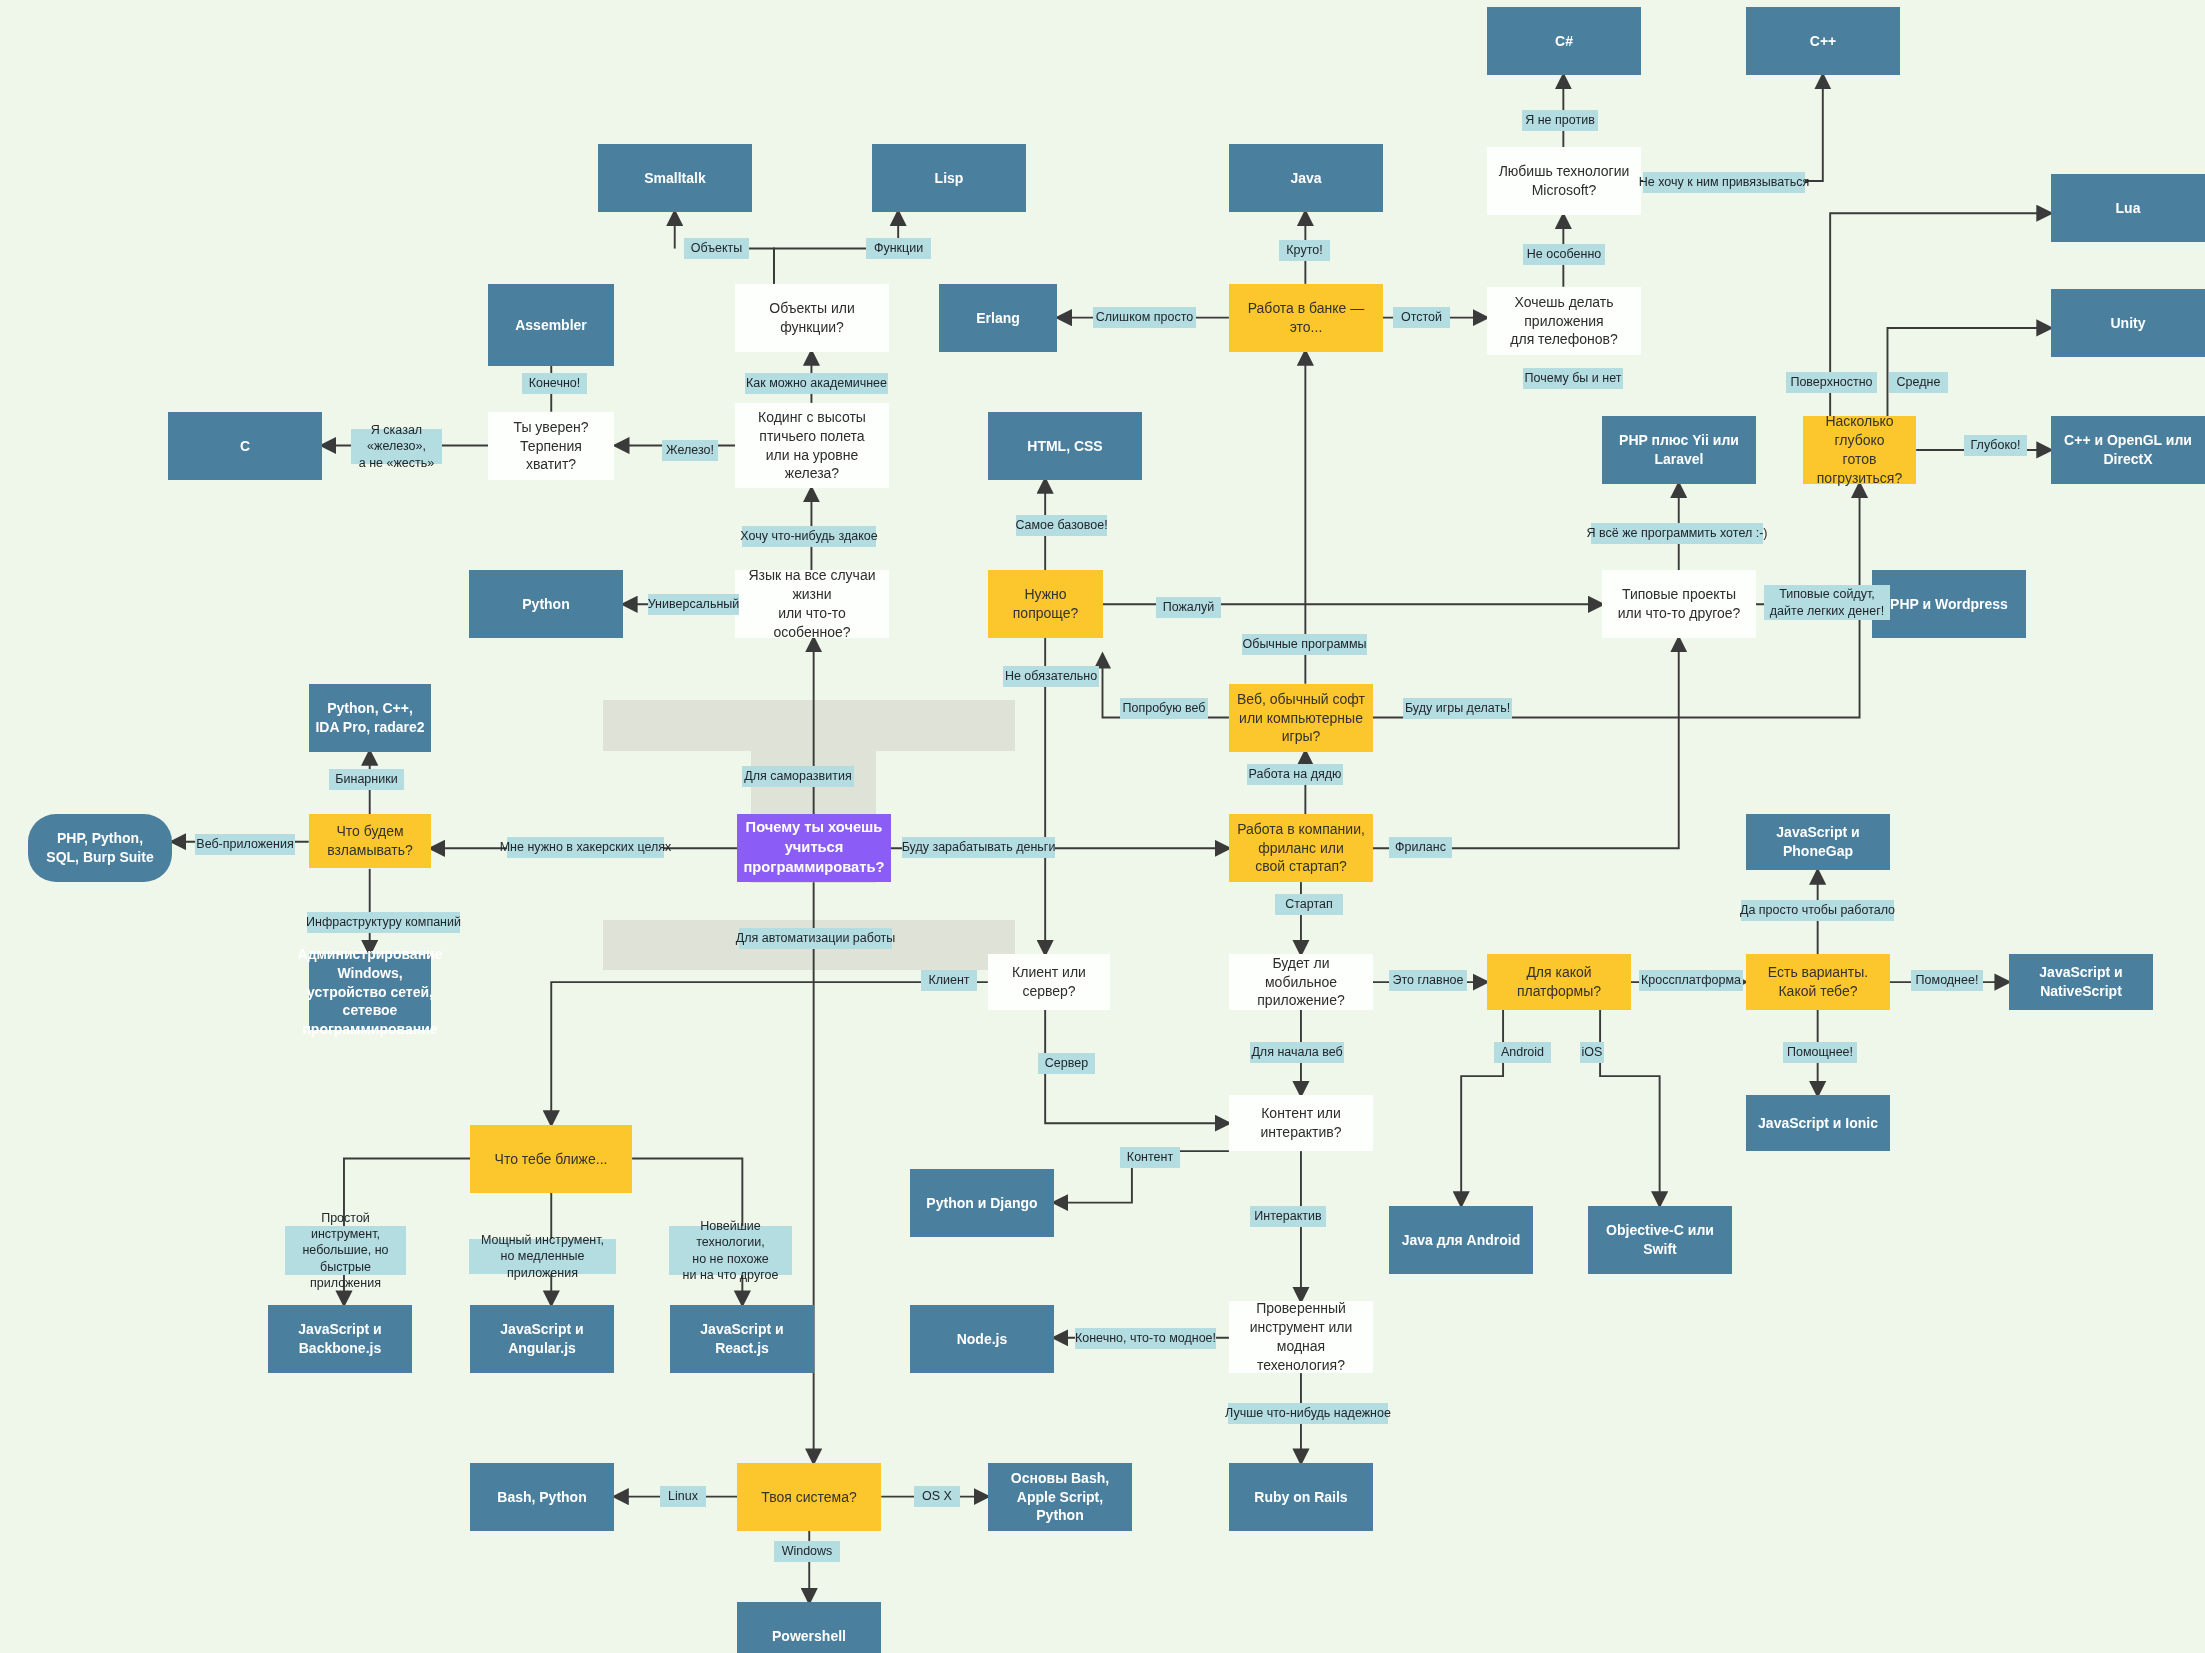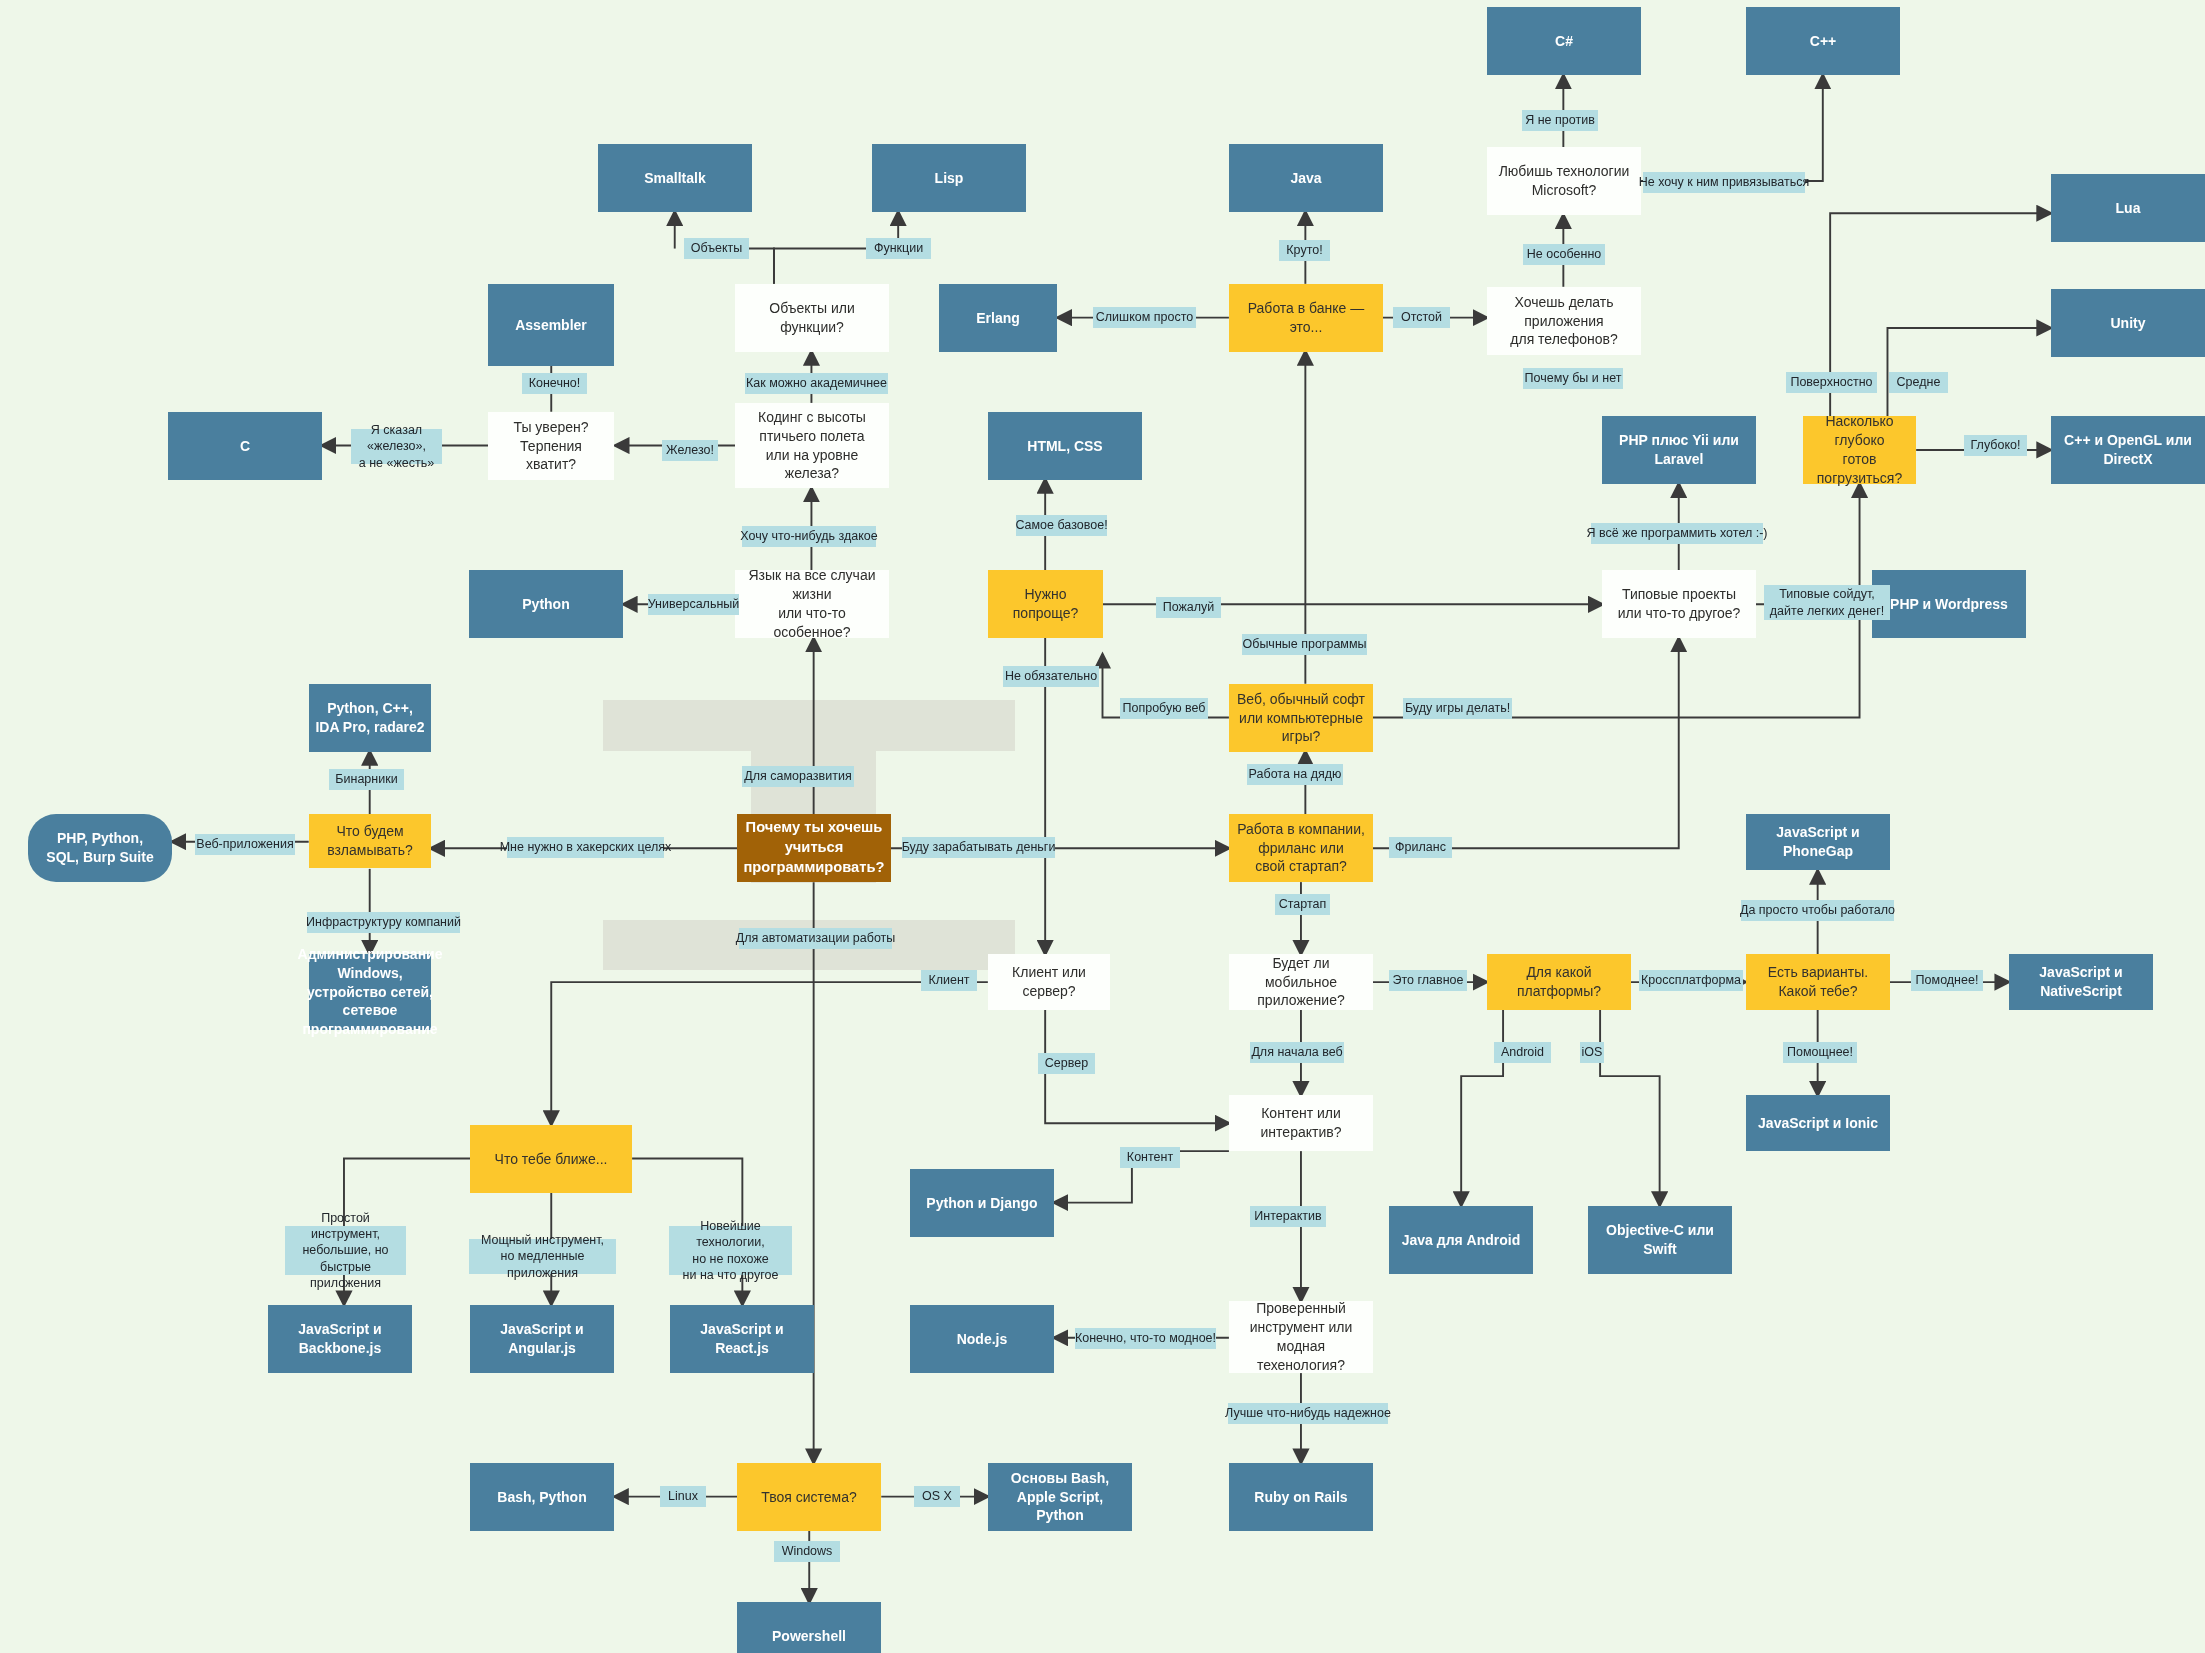--- a/index.html
+++ b/index.html
@@ -15,21 +15,21 @@
   .wm{position:absolute;background:#dfe3d7;z-index:0;}
   .node{
     position:absolute;z-index:3;
     display:flex;align-items:center;justify-content:center;
     text-align:center;line-height:1.35;
     box-sizing:border-box;padding:2.9px 5.9px;
   }
   .n-result{background:#4a7f9e;color:#ffffff;font-weight:bold;font-size:14px;}
   .n-q-yellow{background:#fcc72c;color:#33322e;font-size:14px;}
   .n-q-white{background:#fdfffc;color:#2d2d2b;font-size:14px;}
-  .n-start{background:#a16207;color:#ffffff;font-weight:bold;font-size:14.7px;}
+  .n-start{background:#8b5cf6;color:#ffffff;font-weight:bold;font-size:14.7px;}
   .lbl{
     position:absolute;z-index:4;
     background:#b4dde2;color:#21262b;
     font-size:12.5px;line-height:1.3;
     display:flex;align-items:center;justify-content:center;
     text-align:center;box-sizing:border-box;padding:1.5px 5.1px;
     white-space:nowrap;
   }
   .lbl.multi{white-space:normal;}
 </style>
@@ -417,21 +417,21 @@
     </div>
     <div class="lbl" style="left: 1403px; top: 698px; width: 109px; height: 20.6px;">
       <span>Буду игры делать!</span>
     </div>
     <div class="lbl" style="left: 1247px; top: 764px; width: 96px; height: 20.6px;">
       <span>Работа на дядю</span>
     </div>
     <div class="lbl" style="left: 1389px; top: 837px; width: 63px; height: 20.6px;">
       <span>Фриланс</span>
     </div>
-    <div class="lbl" style="left: 1275px; top: 894px; width: 55px; height: 20.6px;">
+    <div class="lbl" style="left: 1275px; top: 894px; width: 68px; height: 20.6px;">
       <span>Стартап</span>
     </div>
     <div class="lbl" style="left: 1389px; top: 970px; width: 78px; height: 20.6px;">
       <span>Это главное</span>
     </div>
     <div class="lbl" style="left: 1639px; top: 970px; width: 104px; height: 20.6px;">
       <span>Кроссплатформа</span>
     </div>
     <div class="lbl" style="left: 1911px; top: 970px; width: 72px; height: 20.6px;">
       <span>Помоднее!</span>

